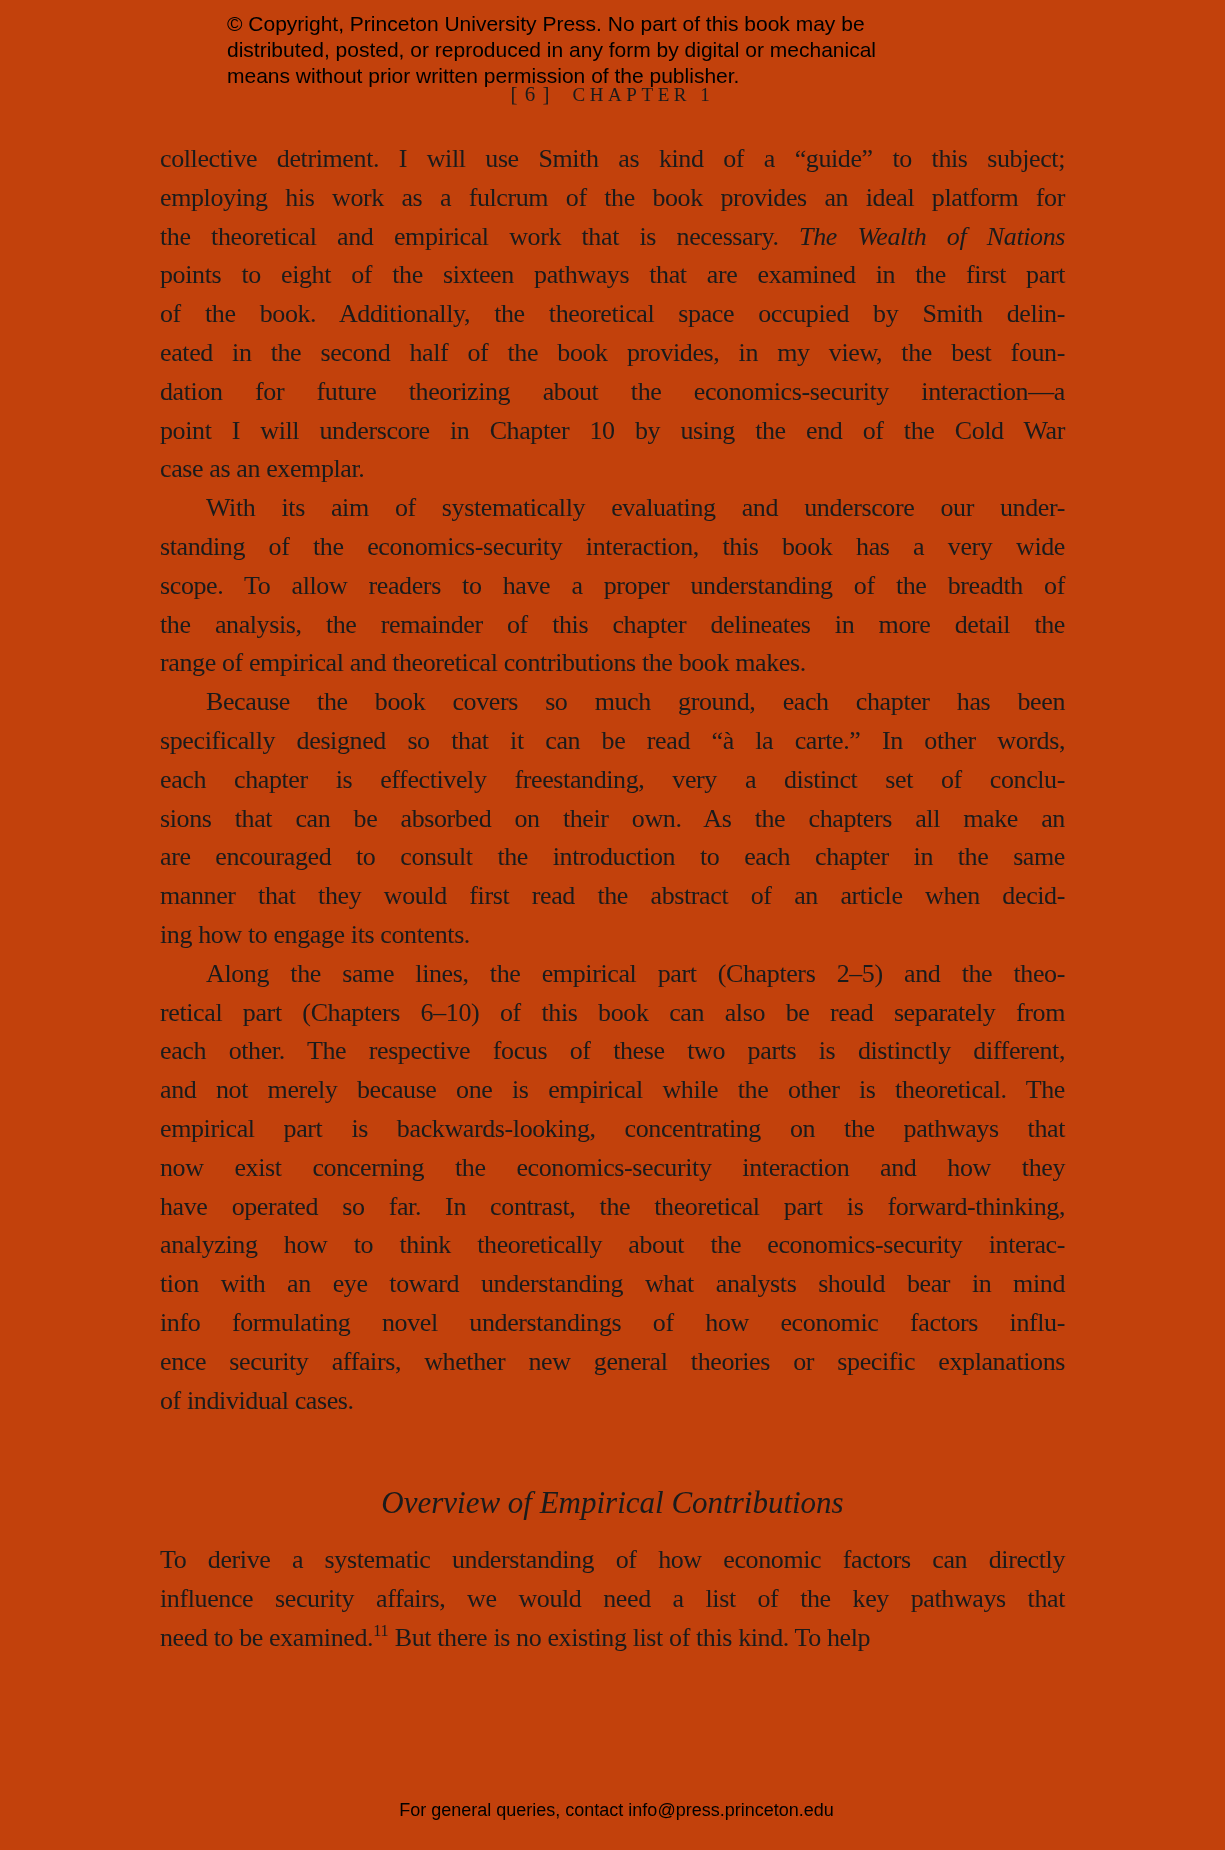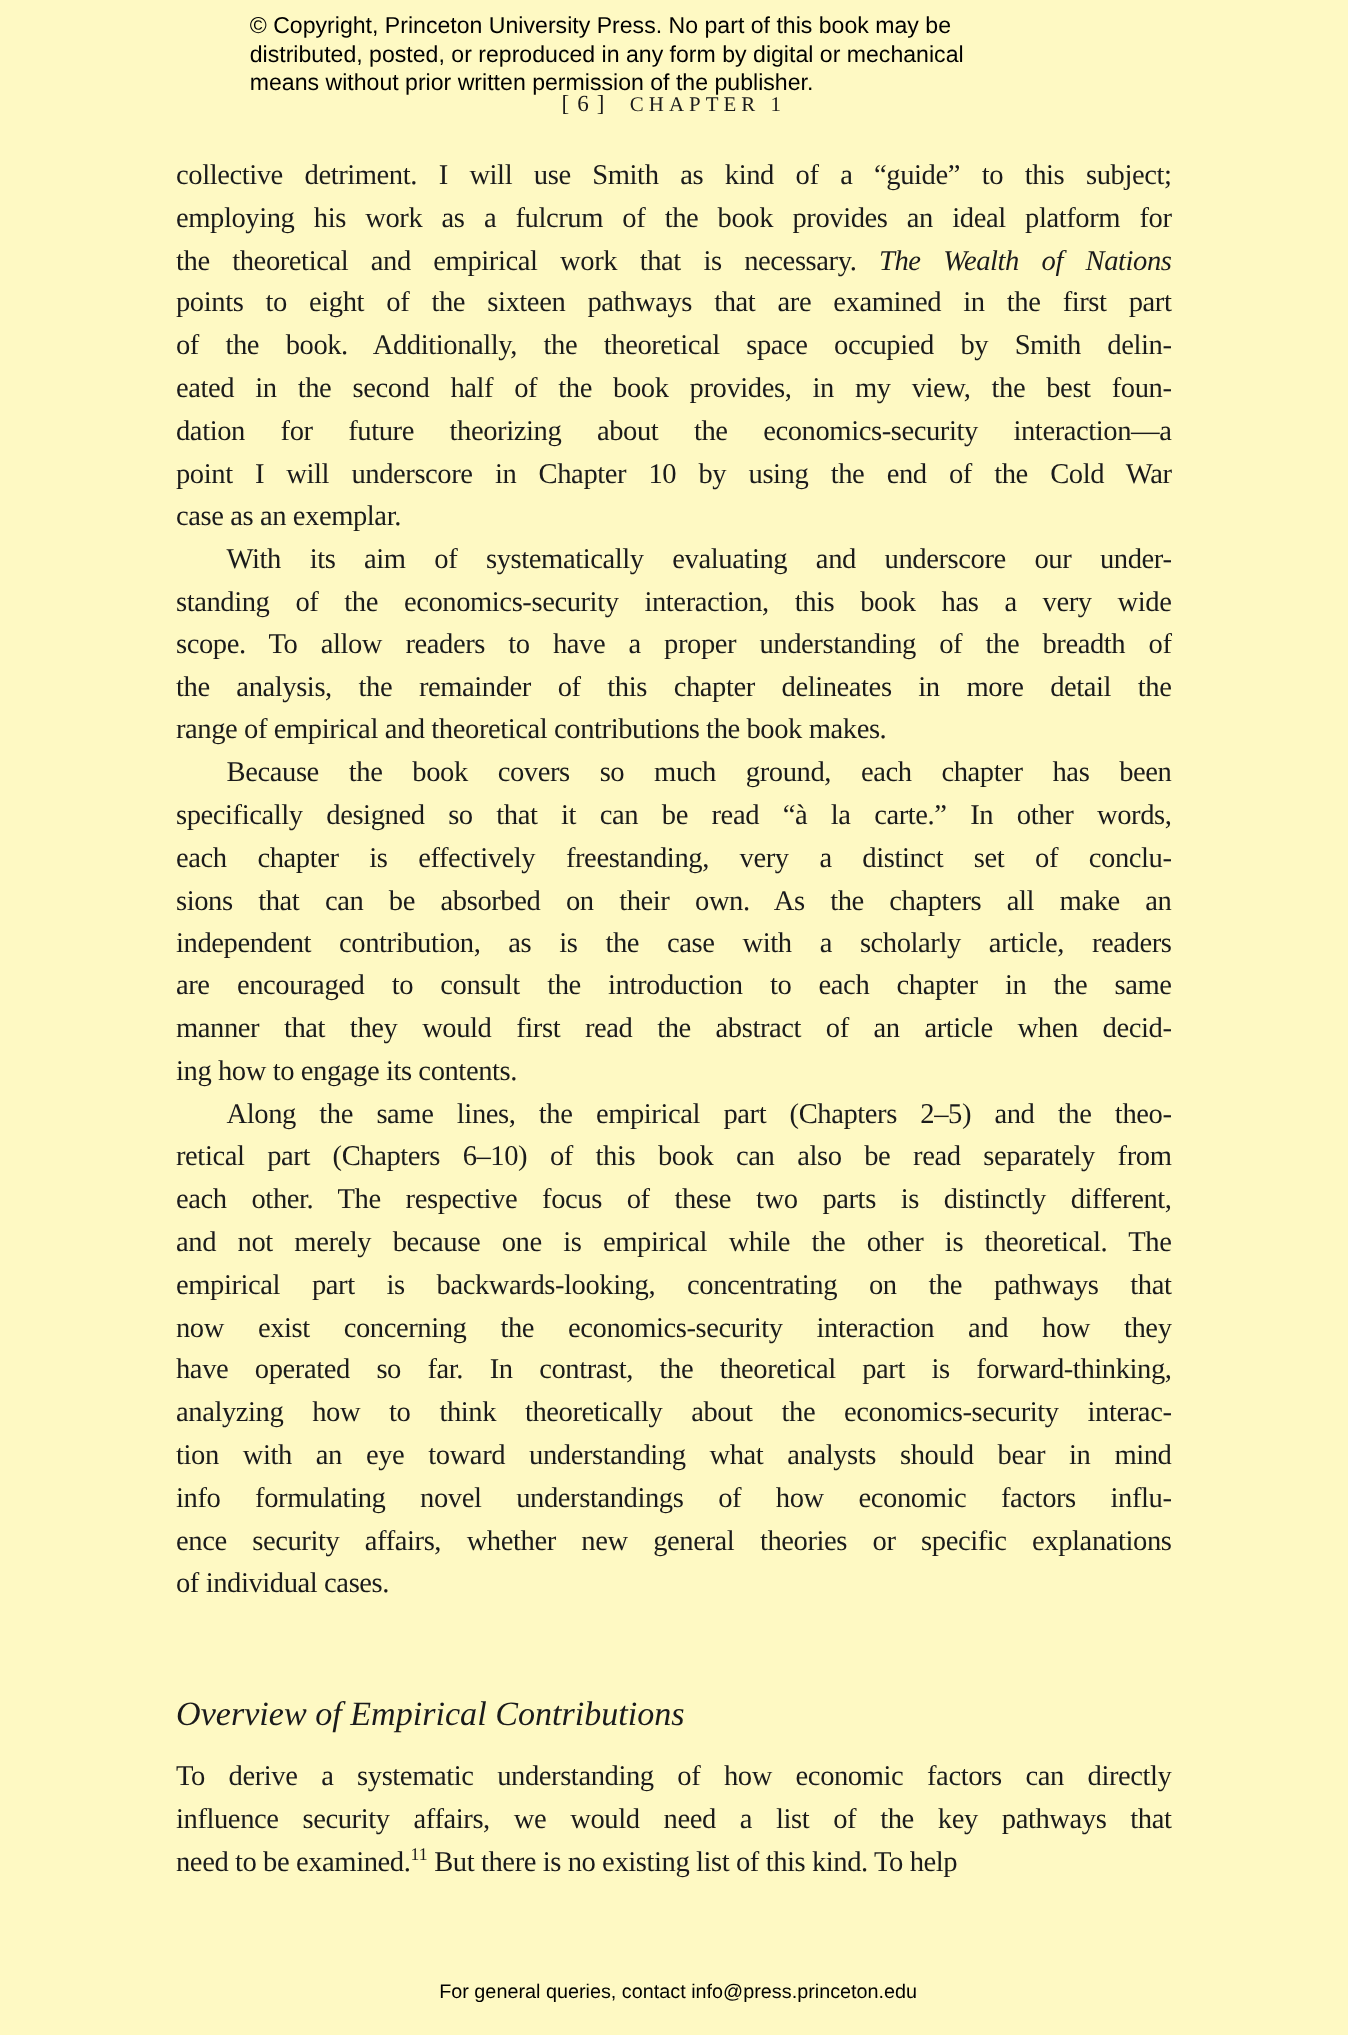--- a/index.html
+++ b/index.html
@@ -1,20 +1,20 @@
 <!DOCTYPE html>
 <html><head>
 <meta charset="utf-8">
 <style>
   html, body { margin: 0; padding: 0; background: #ffffff; }
   .page {
     position: relative;
     width: 1225px;
     height: 1850px;
-    background: #fef9c3;
+    background: #c2410c;
     font-family: "Liberation Serif", serif;
     color: #1b1b1b;
     overflow: hidden;
   }
   .copyright {
     position: absolute;
     left: 227px;
     top: 11px;
     font-family: "Liberation Sans", sans-serif;
     font-size: 21px;
@@ -60,24 +60,25 @@
     text-indent: 46px;
   }
   .line i { font-style: italic; }
   .line sup {
     font-size: 0.62em;
     line-height: 0;
     vertical-align: super;
     letter-spacing: 0;
   }
   .section-heading {
+    text-align: center;
     font-style: italic;
     font-size: 31px;
     line-height: 40px;
-    margin-top: 79px;
+    margin-top: 63px;
     margin-bottom: 18px;
     letter-spacing: 0;
   }
   .footer {
     position: absolute;
     left: 164px;
     top: 1800px;
     width: 905px;
     text-align: center;
     font-family: "Liberation Sans", sans-serif;
@@ -117,21 +118,20 @@
         <div class="line">standing of the economics-security interaction, this book has a very wide</div>
         <div class="line">scope. To allow readers to have a proper understanding of the breadth of</div>
         <div class="line">the analysis, the remainder of this chapter delineates in more detail the</div>
         <div class="line last">range of empirical and theoretical contributions the book makes.</div>
       </div>
       <div class="para">
         <div class="line indent">Because the book covers so much ground, each chapter has been</div>
         <div class="line">specifically designed so that it can be read “à la carte.” In other words,</div>
         <div class="line">each chapter is effectively freestanding, very a distinct set of conclu-</div>
         <div class="line">sions that can be absorbed on their own. As the chapters all make an</div>
-        <div class="line">independent contribution, as is the case with a scholarly article, readers</div>
         <div class="line">are encouraged to consult the introduction to each chapter in the same</div>
         <div class="line">manner that they would first read the abstract of an article when decid-</div>
         <div class="line last">ing how to engage its contents.</div>
       </div>
       <div class="para">
         <div class="line indent">Along the same lines, the empirical part (Chapters 2–5) and the theo-</div>
         <div class="line">retical part (Chapters 6–10) of this book can also be read separately from</div>
         <div class="line">each other. The respective focus of these two parts is distinctly different,</div>
         <div class="line">and not merely because one is empirical while the other is theoretical. The</div>
         <div class="line">empirical part is backwards-looking, concentrating on the pathways that</div>

